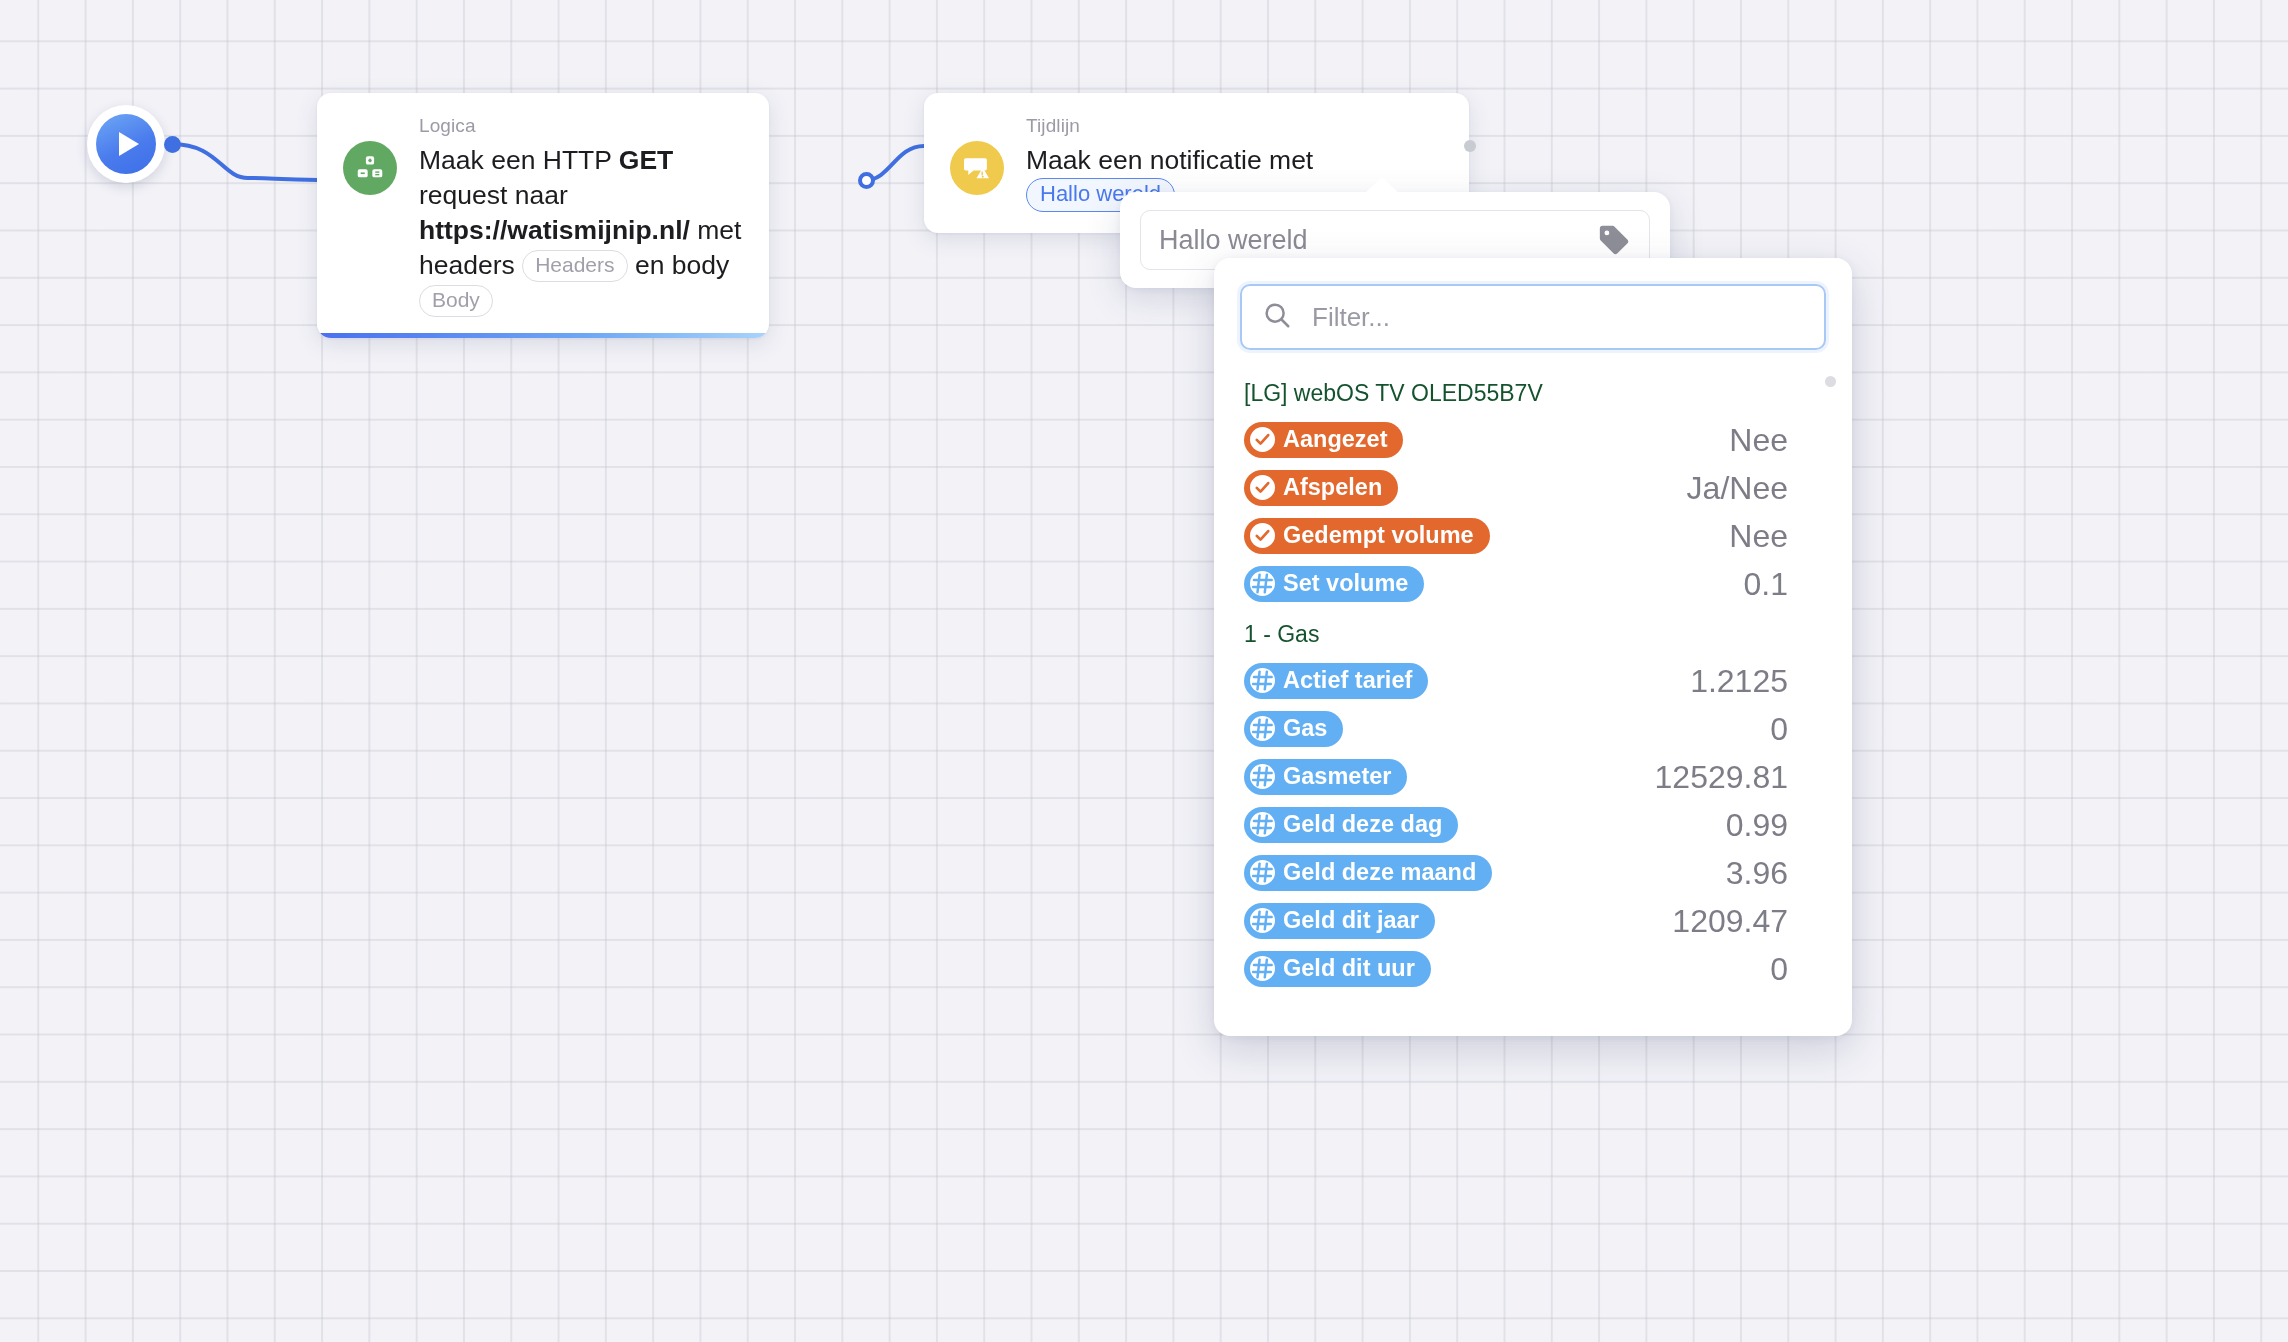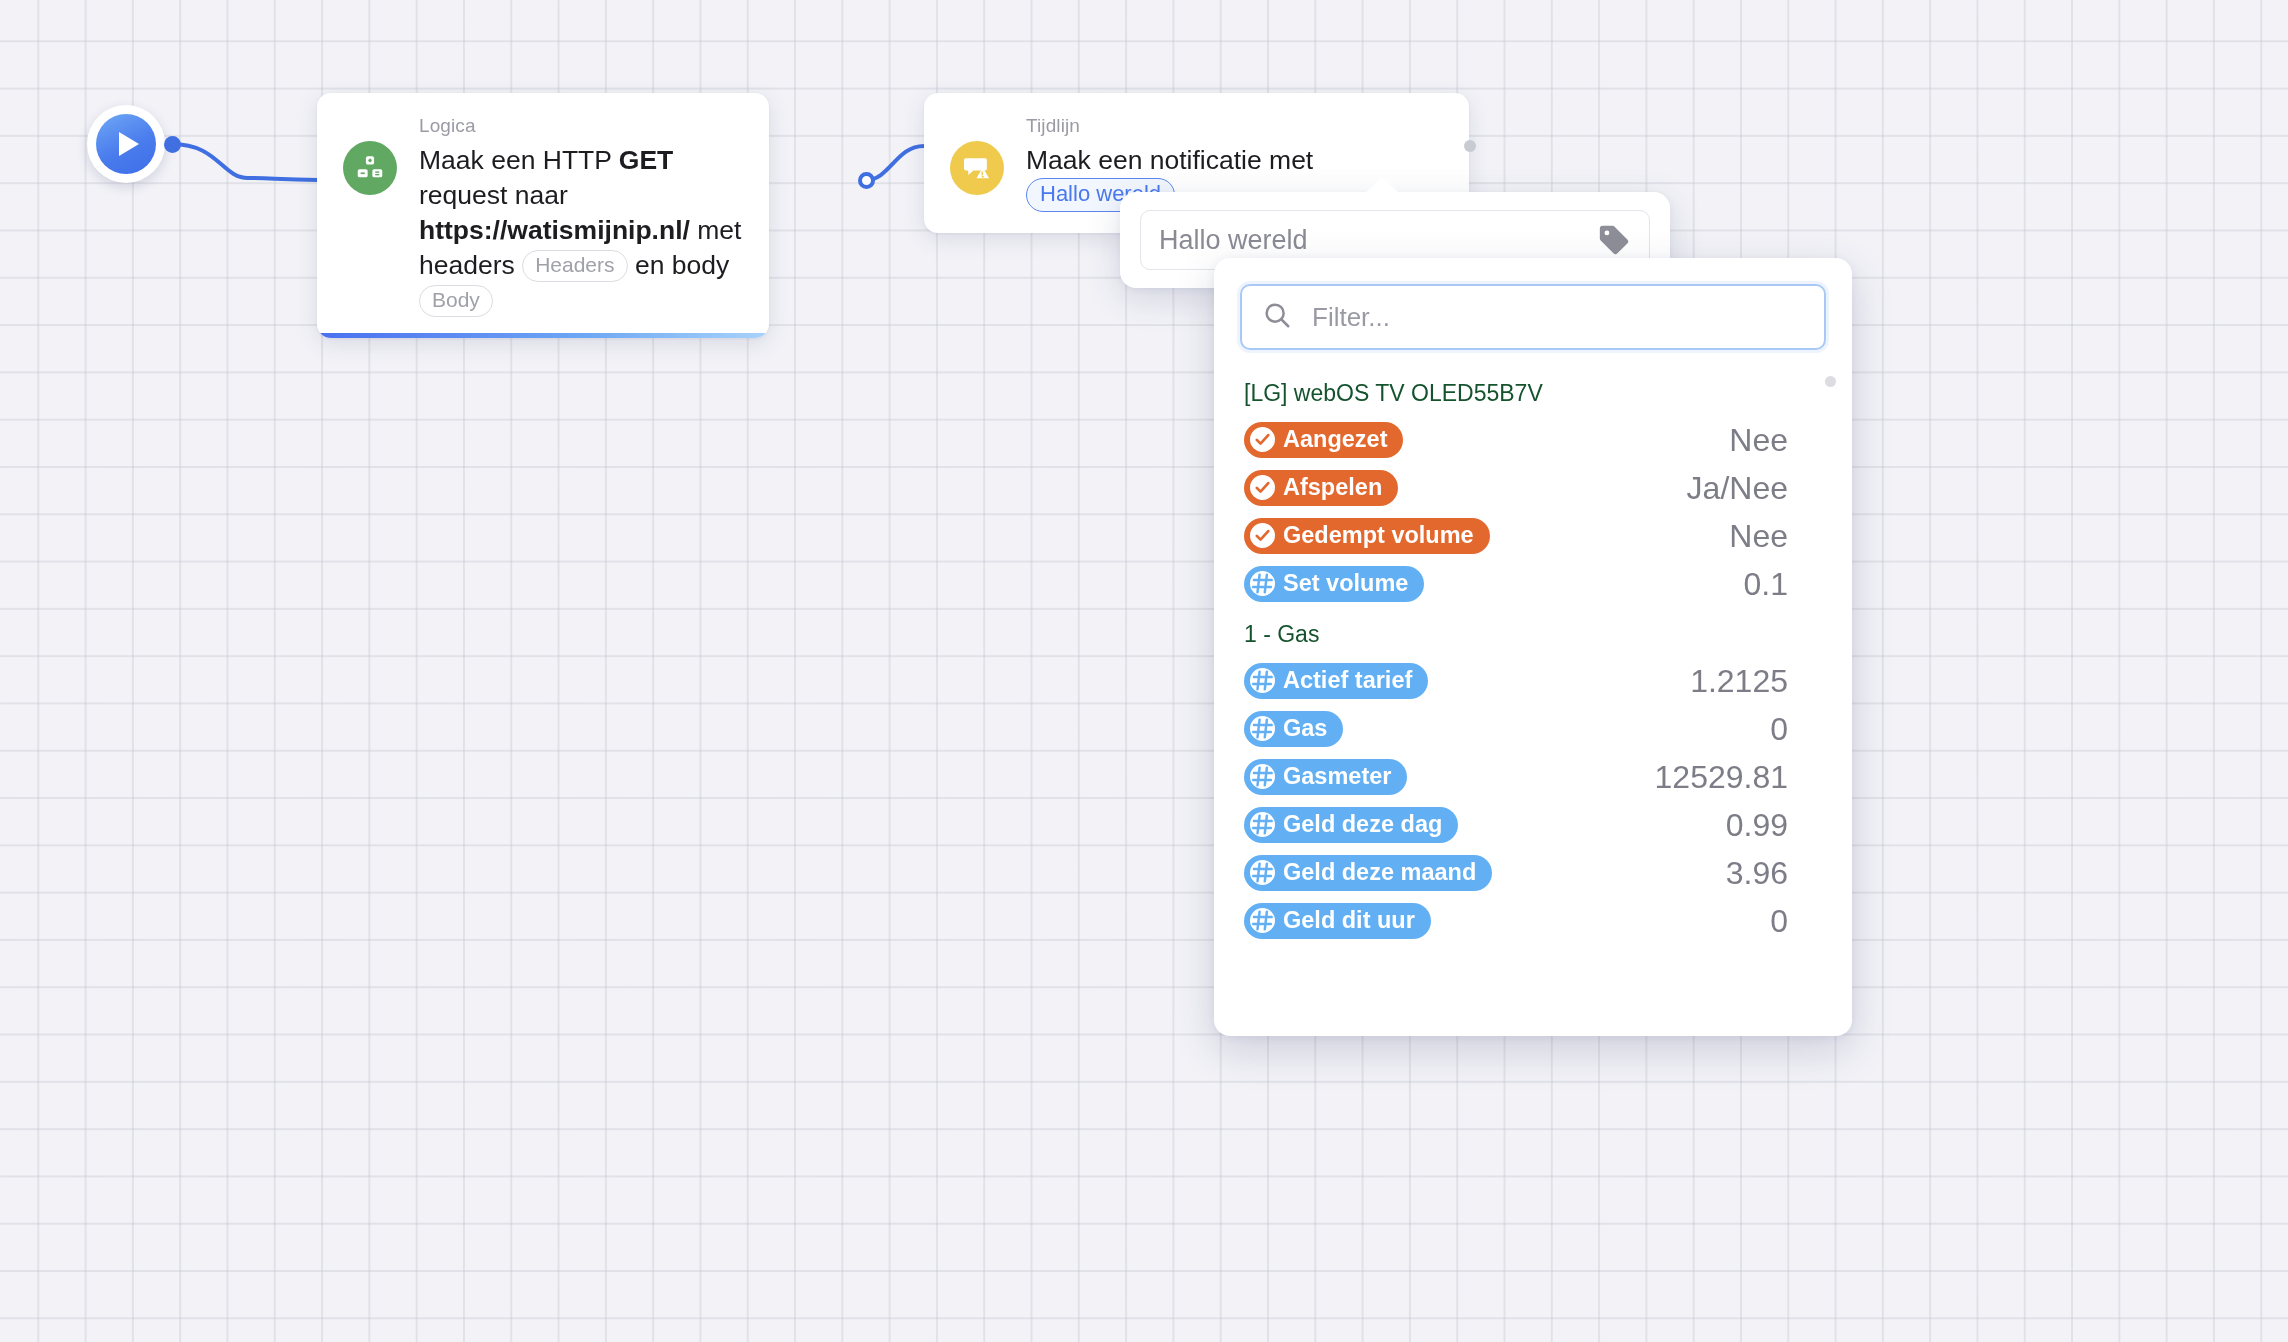--- a/index.html
+++ b/index.html
@@ -463,20 +463,31 @@
           </span>
           <span class="opt-val">3.96</span>
         </div>
         <div class="opt-row">
           <span class="chip num">
             <span class="glyph">
               <svg width="25" height="25" viewBox="0 0 24 24">
                 <path d="M9.2 3.5 7.2 20.5M16.2 3.5l-2 17M3.8 8.6h17M3 15.4h17" fill="none" stroke="#62b0f3" stroke-width="2.4" stroke-linecap="round"></path>
               </svg>
             </span>
+            <span>Geld dit jaar</span>
+          </span>
+          <span class="opt-val">1209.47</span>
+        </div>
+        <div class="opt-row">
+          <span class="chip num">
+            <span class="glyph">
+              <svg width="25" height="25" viewBox="0 0 24 24">
+                <path d="M9.2 3.5 7.2 20.5M16.2 3.5l-2 17M3.8 8.6h17M3 15.4h17" fill="none" stroke="#62b0f3" stroke-width="2.4" stroke-linecap="round"></path>
+              </svg>
+            </span>
             <span>Geld dit uur</span>
           </span>
           <span class="opt-val">0</span>
         </div>
       </div>
     <div id="dd-scrollbar"></div>
   </div>
 
 </div>
 

